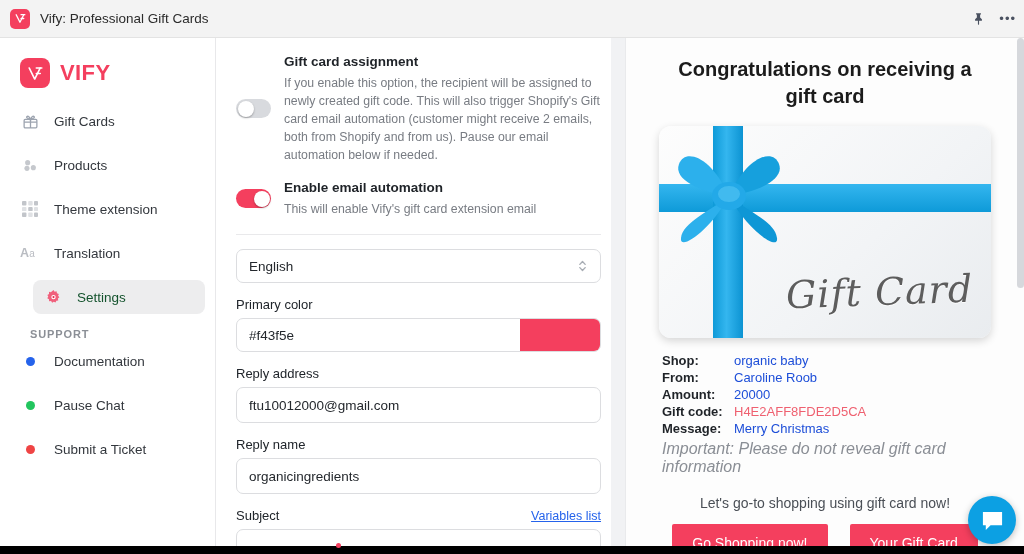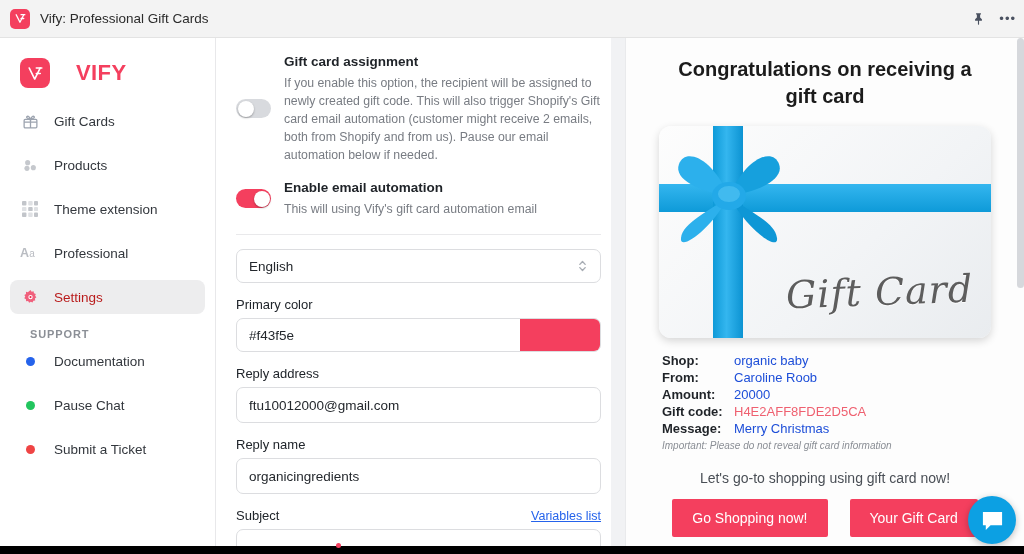--- a/index.html
+++ b/index.html
@@ -55,21 +55,21 @@
   .sidebar {
     width: 216px;
     flex: 0 0 216px;
     background: #ffffff;
     border-right: 1px solid #e8e8ea;
     padding-top: 8px;
     overflow: hidden;
   }
   .brand {
     display: flex; align-items: center;
-    gap: 26px;
+    gap: 10px;
     padding: 12px 0 16px 20px;
   }
   .brand-logo {
     width: 30px; height: 30px;
     border-radius: 8px;
     background: #f43f5e;
     display: flex; align-items: center; justify-content: center;
   }
   .brand-name {
     color: #f43f5e;
@@ -82,21 +82,21 @@
     display: flex; align-items: center;
     gap: 14px;
     height: 34px;
     padding: 0 10px;
     border-radius: 8px;
     margin-bottom: 0px;
     color: #33373d;
     font-size: 13.5px;
     cursor: pointer;
   }
-  .nav-item.active { background: #ededee; color: #b91c1c; font-weight: 500; }
+  .nav-item.active { background: #ededee; color: #14532d; font-weight: 500; margin-left: 23px; }
   .nav-icon { width: 20px; height: 20px; flex: 0 0 20px; display: flex; align-items: center; justify-content: center; }
   .nav-gap { height: 10px; }
   .nav-section {
     padding: 14px 20px 4px 20px;
     font-size: 11px;
     letter-spacing: 0.9px;
     color: #8b8f96;
     font-weight: bold;
   }
   .dot { width: 9px; height: 9px; border-radius: 50%; display: block; }
@@ -226,21 +226,21 @@
     transform: rotate(-2deg);
     text-shadow: 0 1px 0 rgba(255,255,255,.8);
   }
 
   .details { margin-top: 14px; padding-left: 12px; }
   .det-row { display: flex; font-size: 13px; line-height: 17px; }
   .det-key { width: 72px; flex: 0 0 72px; font-weight: bold; color: #1f2328; }
   .det-val { color: #1d4ed8; }
   .det-val.code { color: #ef6070; }
   .det-note {
-    font-size: 10px; font-style: italic; color: #8a8e95;
+    font-size: 16px; font-style: italic; color: #8a8e95;
     margin-top: 3px;
   }
 
   .cta-line {
     text-align: center;
     font-size: 14px;
     color: #4a4f56;
     margin-top: 19px;
   }
   .cta-row { display: flex; justify-content: center; gap: 22px; margin-top: 13px; }
@@ -372,21 +372,21 @@
 
       <div class="nav-gap"></div>
 
       <div class="nav-item">
         <span class="nav-icon">
           <svg width="20" height="16" viewBox="0 0 24 18" fill="#b9bcc2">
             <text x="0" y="14" font-family="Liberation Sans, sans-serif" font-size="15" font-weight="bold">A</text>
             <text x="11" y="14" font-family="Liberation Sans, sans-serif" font-size="12">a</text>
           </svg>
         </span>
-        <span>Professional</span>
+        <span>Translation</span>
       </div>
 
       <div class="nav-gap"></div>
 
       <div class="nav-item active">
         <span class="nav-icon">
           <svg width="17" height="17" viewBox="0 0 24 24" fill="#f0607c">
             <path d="M12 1.5l1.6 2.3 2.7-.6.6 2.7 2.6 1-1 2.6 1.8 2.1-2.1 1.8.5 2.7-2.7.4-1.1 2.5-2.5-1.1-2.3 1.5-1.5-2.3-2.8.2-.2-2.8-2.4-1.4 1.4-2.4-1.3-2.4 2.4-1.3L5.6 4l2.7.5z"></path>
             <circle cx="12" cy="11.4" r="3.1" fill="#ffffff"></circle>
             <circle cx="12" cy="11.4" r="1.5" fill="#e8284a"></circle>
@@ -442,21 +442,21 @@
         </div>
 
         <div style="height:12px"></div>
 
         <div class="toggle-row">
           <span class="toggle on">
             <span class="knob"></span>
           </span>
           <div>
             <div class="toggle-title">Enable email automation</div>
-            <div class="toggle-desc">This will using Vify's gift card automation email</div>
+            <div class="toggle-desc">This will enable Vify's gift card extension email</div>
           </div>
         </div>
 
         <div class="divider"></div>
 
         <div class="field">
           <div class="input select">
             <span>English</span>
             <span class="chev">
               <svg width="11" height="16" viewBox="0 0 12 18" fill="none" stroke="#a8adb4" stroke-width="1.5">

